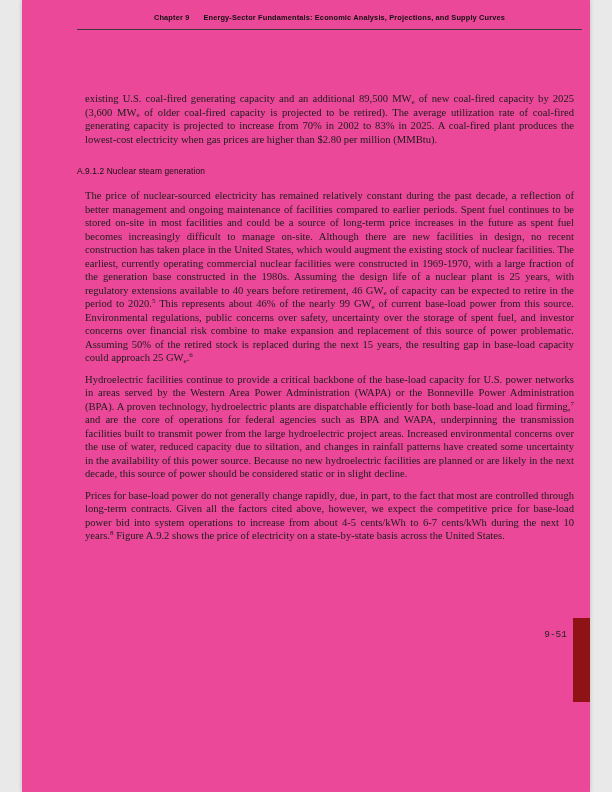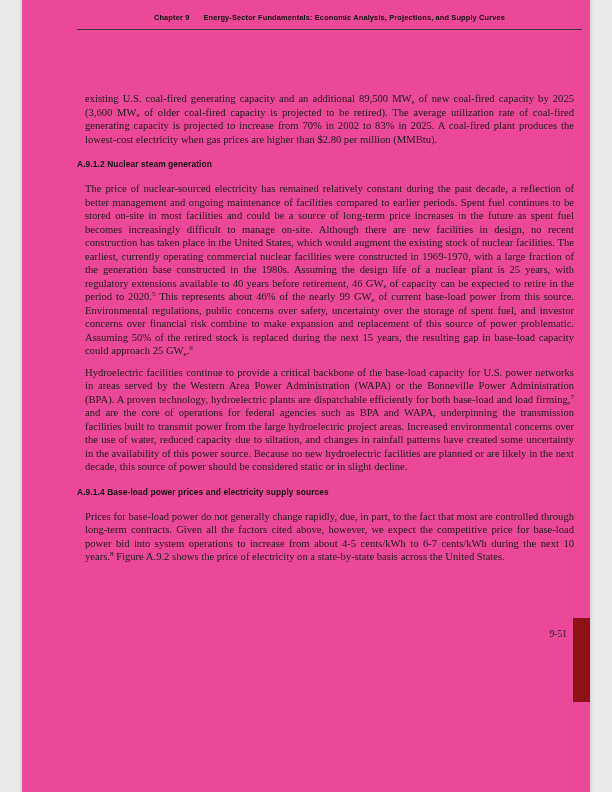--- a/index.html
+++ b/index.html
@@ -51,44 +51,44 @@
   .para {
     font-size: 10.6px;
     line-height: 13.5px;
     text-align: justify;
     text-align-last: left;
     margin: 8px;
   }
   .section-heading {
     font-family: "Liberation Sans", sans-serif;
     font-size: 8.4px;
-    font-weight: bold;
+    font-weight: normal;
     letter-spacing: 0.1px;
     color: #111111;
-    margin: 13px 0 13px 0;
+    margin: 20px 0 13px 0;
   }
   .para sub {
     font-size: 66%;
     line-height: 0;
     vertical-align: baseline;
     position: relative;
     top: 0.28em;
   }
   .para sup {
     font-size: 66%;
     line-height: 0;
     vertical-align: baseline;
     position: relative;
     top: -0.55em;
   }
   .page-number {
     position: absolute;
     top: 629px;
     right: 23px;
-    font-family: Liberation Serif, serif;
+    font-family: Liberation Mono, monospace;
     font-size: 9.5px;
     color: #222222;
   }
   .edge-tab {
     position: absolute;
     top: 618px;
     right: 0;
     width: 17px;
     height: 84px;
     background: var(--tab, #8f1214);
@@ -109,21 +109,20 @@
 
     <p class="para"><span>existing U.S. coal-fired generating capacity and an additional 89,500 MW</span><sub>e</sub><span> of new coal-fired capacity by 2025 (3,600 MW</span><sub>e</sub><span> of older coal-fired capacity is projected to be retired). The average utilization rate of coal-fired generating capacity is projected to increase from 70% in 2002 to 83% in 2025. A coal-fired plant produces the lowest-cost electricity when gas prices are higher than $2.80 per million (MMBtu).</span></p>
 
     <h2 class="section-heading">A.9.1.2 Nuclear steam generation</h2>
 
     <p class="para"><span>The price of nuclear-sourced electricity has remained relatively constant during the past decade, a reflection of better management and ongoing maintenance of facilities compared to earlier periods. Spent fuel continues to be stored on-site in most facilities and could be a source of long-term price increases in the future as spent fuel becomes increasingly difficult to manage on-site. Although there are new facilities in design, no recent construction has taken place in the United States, which would augment the existing stock of nuclear facilities. The earliest, currently operating commercial nuclear facilities were constructed in 1969-1970, with a large fraction of the generation base constructed in the 1980s. Assuming the design life of a nuclear plant is 25 years, with regulatory extensions available to 40 years before retirement, 46 GW</span><sub>e</sub><span> of capacity can be expected to retire in the period to 2020.</span><sup>5</sup><span> This represents about 46% of the nearly 99 GW</span><sub>e</sub><span> of current base-load power from this source. Environmental regulations, public concerns over safety, uncertainty over the storage of spent fuel, and investor concerns over financial risk combine to make expansion and replacement of this source of power problematic. Assuming 50% of the retired stock is replaced during the next 15 years, the resulting gap in base-load capacity could approach 25 GW</span><sub>e</sub><span>.</span><sup>6</sup></p>
 
 
     <p class="para"><span>Hydroelectric facilities continue to provide a critical backbone of the base-load capacity for U.S. power networks in areas served by the Western Area Power Administration (WAPA) or the Bonneville Power Administration (BPA). A proven technology, hydroelectric plants are dispatchable efficiently for both base-load and load firming,</span><sup>7</sup><span> and are the core of operations for federal agencies such as BPA and WAPA, underpinning the transmission facilities built to transmit power from the large hydroelectric project areas. Increased environmental concerns over the use of water, reduced capacity due to siltation, and changes in rainfall patterns have created some uncertainty in the availability of this power source. Because no new hydroelectric facilities are planned or are likely in the next decade, this source of power should be considered static or in slight decline.</span></p>
 
-    <h2 class="section-heading">A.9.1.4 Base-load power prices and electricity supply sources</h2>
 
     <p class="para"><span>Prices for base-load power do not generally change rapidly, due, in part, to the fact that most are controlled through long-term contracts. Given all the factors cited above, however, we expect the competitive price for base-load power bid into system operations to increase from about 4-5 cents/kWh to 6-7 cents/kWh during the next 10 years.</span><sup>8</sup><span> Figure A.9.2 shows the price of electricity on a state-by-state basis across the United States.</span></p>
 
   </div>
 
   <div class="page-number">9-51</div>
 
   <div class="edge-tab"></div>
 
 </div>

